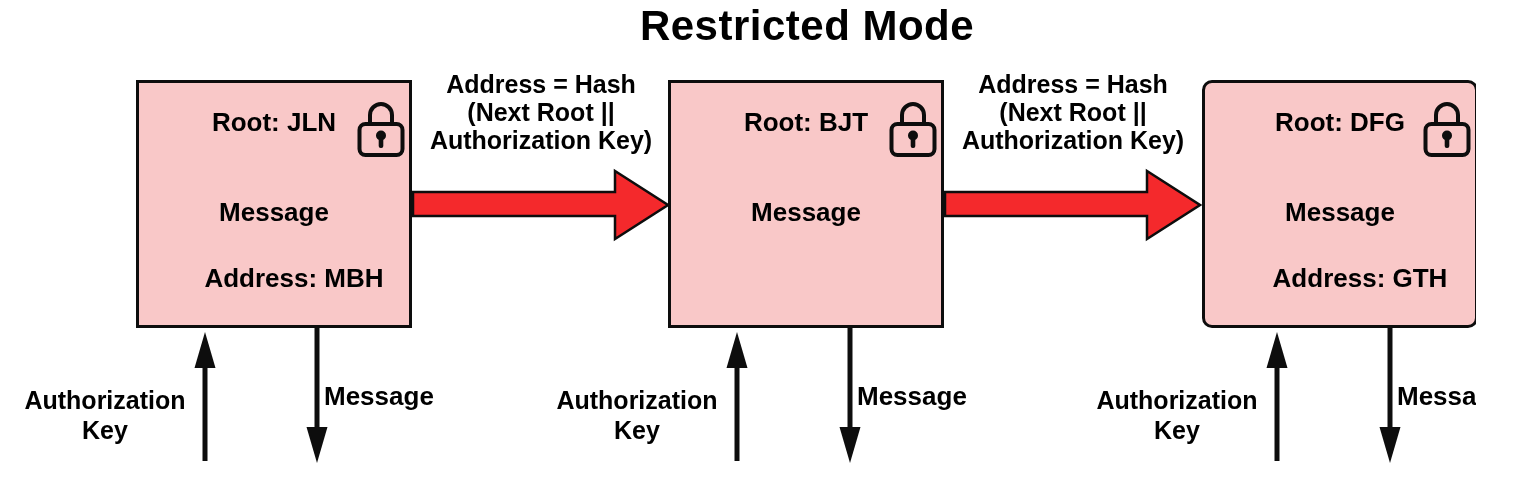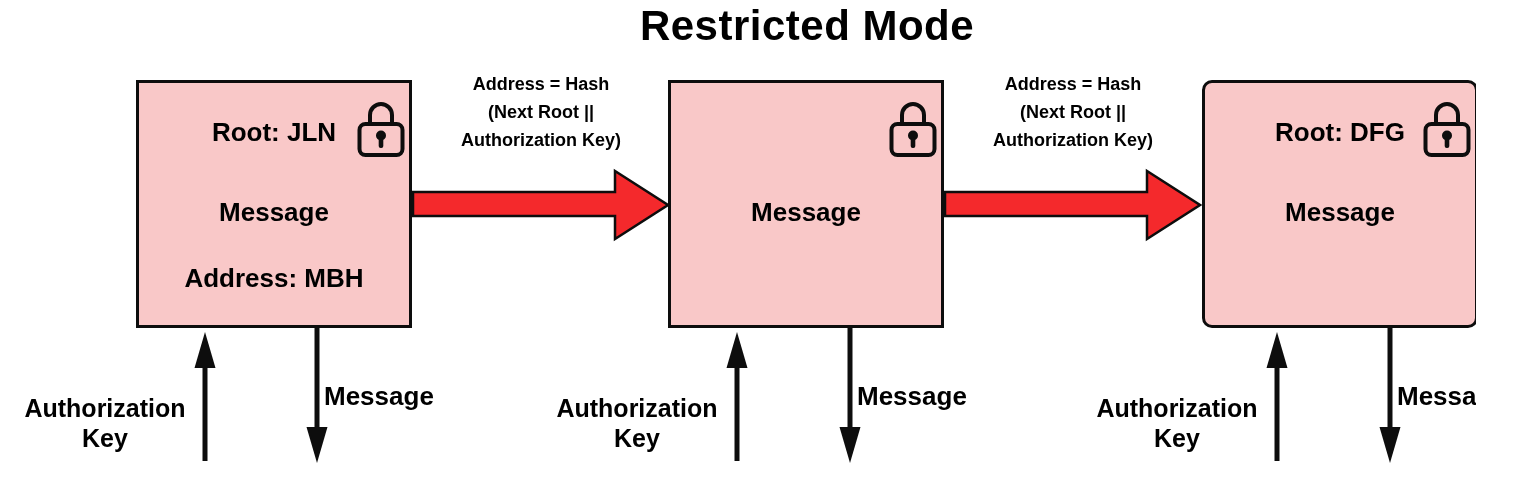--- a/index.html
+++ b/index.html
@@ -13,41 +13,41 @@
   .canvas{
     position:relative;width:1476px;height:492px;overflow:hidden;
     background:var(--background);color:var(--text);
     font-family:"Liberation Sans",sans-serif;font-weight:bold;
   }
   .title{position:absolute;left:136px;top:2px;width:1342px;text-align:center;font-size:42px;letter-spacing:0.5px;}
   .block{position:absolute;top:80px;width:276px;height:248px;box-sizing:border-box;
     background:var(--box-fill);border:3px solid var(--line-black);}
   .block-1{left:136px;}.block-2{left:668px;}.block-3{left:1202px;border-radius:10px;}
   .block .line{position:absolute;left:0;width:100%;text-align:center;font-size:26px;line-height:30px;}
-  .root-line{top:34px;}
+  .root-line{top:24px;}
   .next-line{top:74px;}
   .msg-line{top:114px;}
-  .addr-line{top:180px;}
+  .addr-line{top:180px;padding-left:20px;}
   .lock{position:absolute;top:13px;right:3px;width:50px;height:62px;}
   .lock-stroke{fill:none;stroke:var(--line-black);stroke-width:4;}
   .lock-body{fill:var(--box-fill);stroke:var(--line-black);stroke-width:4;}
   .lock-hole{fill:var(--line-black);}
   .hash-arrow{position:absolute;top:165px;width:258px;height:80px;}
   .hash-arrow-1{left:412px;}.hash-arrow-2{left:944px;}
   .red-poly{fill:var(--arrow-red);stroke:var(--line-black);stroke-width:2.5;stroke-linejoin:miter;}
-  .hash-label{position:absolute;top:70px;width:300px;text-align:center;font-size:18px;line-height:28px;}
+  .hash-label{position:absolute;top:70px;width:300px;text-align:center;font-size:25px;line-height:28px;}
   .hash-label-1{left:391px;}.hash-label-2{left:923px;}
   .v-arrow{position:absolute;width:26px;}
   .v-up{top:331px;height:132px;}
   .v-down{top:328px;height:136px;}
   .v-up-1{left:192px;}.v-up-2{left:724px;}.v-up-3{left:1264px;}
   .v-down-1{left:304px;}.v-down-2{left:837px;}.v-down-3{left:1377px;}
   .v-line{stroke:var(--line-black);stroke-width:5;}
   .v-head{fill:var(--line-black);}
-  .auth-label{position:absolute;top:385px;width:186px;text-align:center;font-size:25px;line-height:30px;margin-top:8px;}
+  .auth-label{position:absolute;top:385px;width:186px;text-align:center;font-size:25px;line-height:30px;}
   .auth-label-1{left:12px;}.auth-label-2{left:544px;}.auth-label-3{left:1084px;}
   .msg-out-label{position:absolute;top:381px;font-size:26px;line-height:30px;}
   .msg-out-label-1{left:324px;}.msg-out-label-2{left:857px;}.msg-out-label-3{left:1397px;}
 </style>
 </head>
 <body>
 
 <div class="canvas">
 
   <div class="title">Restricted Mode</div>
@@ -58,38 +58,40 @@
       <path class="lock-stroke" d="M 14 30 L 14 19 A 11 11 0 0 1 36 19 L 36 30"></path>
       <rect class="lock-body" x="3.5" y="28" width="43" height="31" rx="6"></rect>
       <circle class="lock-hole" cx="25" cy="39.5" r="5"></circle>
       <rect class="lock-hole" x="22.7" y="41" width="4.6" height="11" rx="2"></rect>
     </svg>
     <div class="line msg-line">Message</div>
     <div class="line addr-line">Address: MBH</div>
   </div>
 
   <div class="block block-2">
+    <div class="line root-line">Root: BJT</div>
     <svg class="lock" viewBox="0 0 50 62" aria-hidden="true">
       <path class="lock-stroke" d="M 14 30 L 14 19 A 11 11 0 0 1 36 19 L 36 30"></path>
       <rect class="lock-body" x="3.5" y="28" width="43" height="31" rx="6"></rect>
       <circle class="lock-hole" cx="25" cy="39.5" r="5"></circle>
       <rect class="lock-hole" x="22.7" y="41" width="4.6" height="11" rx="2"></rect>
     </svg>
     <div class="line msg-line">Message</div>
   </div>
 
   <div class="block block-3">
     <div class="line root-line">Root: DFG</div>
     <svg class="lock" viewBox="0 0 50 62" aria-hidden="true">
       <path class="lock-stroke" d="M 14 30 L 14 19 A 11 11 0 0 1 36 19 L 36 30"></path>
       <rect class="lock-body" x="3.5" y="28" width="43" height="31" rx="6"></rect>
       <circle class="lock-hole" cx="25" cy="39.5" r="5"></circle>
       <rect class="lock-hole" x="22.7" y="41" width="4.6" height="11" rx="2"></rect>
     </svg>
     <div class="line msg-line">Message</div>
+    <div class="line addr-line">Address: GTH</div>
   </div>
 
   <svg class="hash-arrow hash-arrow-1" viewBox="0 0 258 80" aria-hidden="true">
     <polygon class="red-poly" points="1,27 203,27 203,6 256,40 203,74 203,51 1,51"></polygon>
   </svg>
   <svg class="hash-arrow hash-arrow-2" viewBox="0 0 258 80" aria-hidden="true">
     <polygon class="red-poly" points="1,27 203,27 203,6 256,40 203,74 203,51 1,51"></polygon>
   </svg>
 
   <div class="hash-label hash-label-1">

